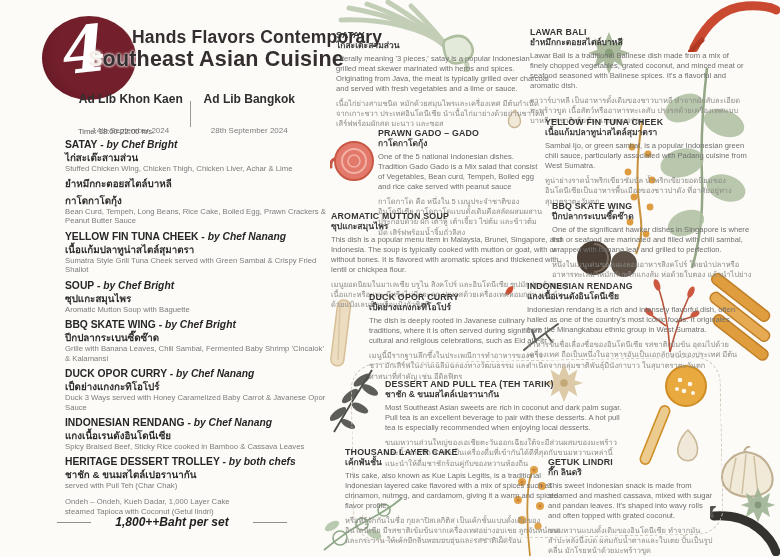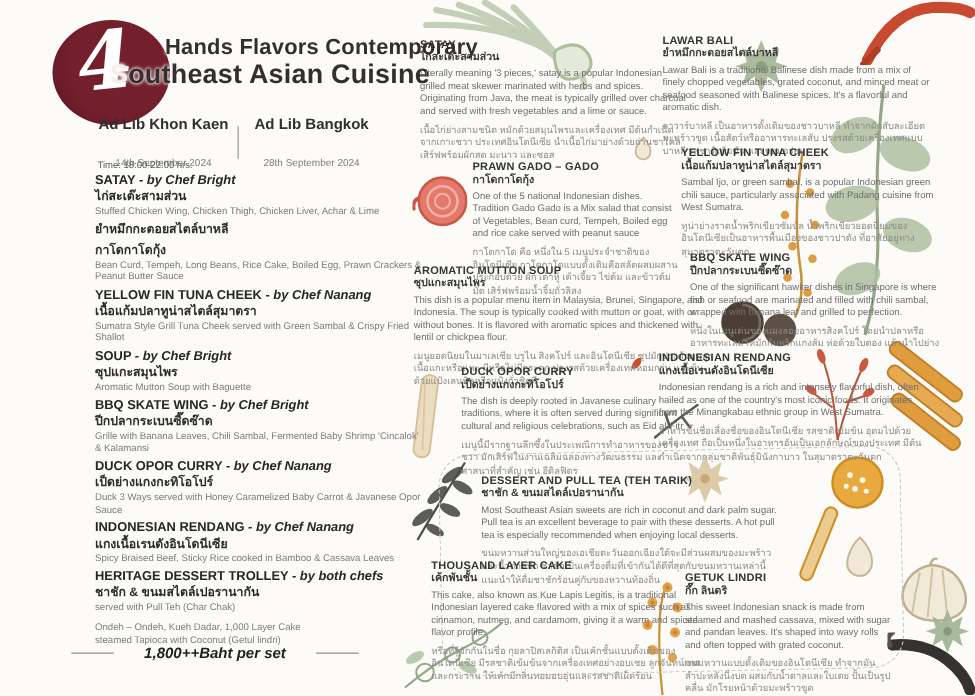--- a/index.html
+++ b/index.html
@@ -24,21 +24,21 @@
   .title2{left:88px; top:47px; font-size:21.5px;}
   .title2::first-letter{color:#f6efe9;}
   .locations{position:absolute; left:78px; top:92px; width:224px; display:flex; align-items:center; z-index:2;}
   .loc{flex:1; text-align:center;}
   .loc-name{font-size:12px; font-weight:bold; color:#2f2f2f;}
   .loc-date{font-size:8px; color:#7d7d7d; margin-top:20px;}
   .loc-divider{width:1px; height:26px; background:#9a9a9a; margin:0 6px;}
   .time{position:absolute; left:78px; top:127px; width:224px; text-align:left;
     font-size:7.6px; color:#5a5a5a; z-index:2;}
   
-  .left-col{position:absolute; left:76px; top:139px; width:264px; z-index:2;}
+  .left-col{position:absolute; left:65px; top:139px; width:264px; z-index:2;}
   .mi{margin-bottom:5px;}
   .mi-h{font-size:10.3px; font-weight:bold; color:#262626; line-height:1.15;}
   .chef{font-style:italic;}
   .mi-thai{font-size:9.8px; font-weight:bold; color:#2c2c2c; line-height:1.15; margin-top:1px;}
   .mi-desc{font-size:7.7px; color:#7c7c7c; line-height:1.22; margin-top:1px;}
   .mi-extra{font-size:7.7px; color:#7c7c7c; line-height:1.3; margin-top:6px;}
   .price-row{position:absolute; left:57px; top:515px; width:230px; display:flex; align-items:center; gap:24px; z-index:2;justify-content:space-between;}
   .price-line{flex:1; height:1px; background:#8f8f8f;}
   .price{font-size:12px; font-weight:bold; font-style:italic; color:#1f1f1f; white-space:nowrap;}
   

